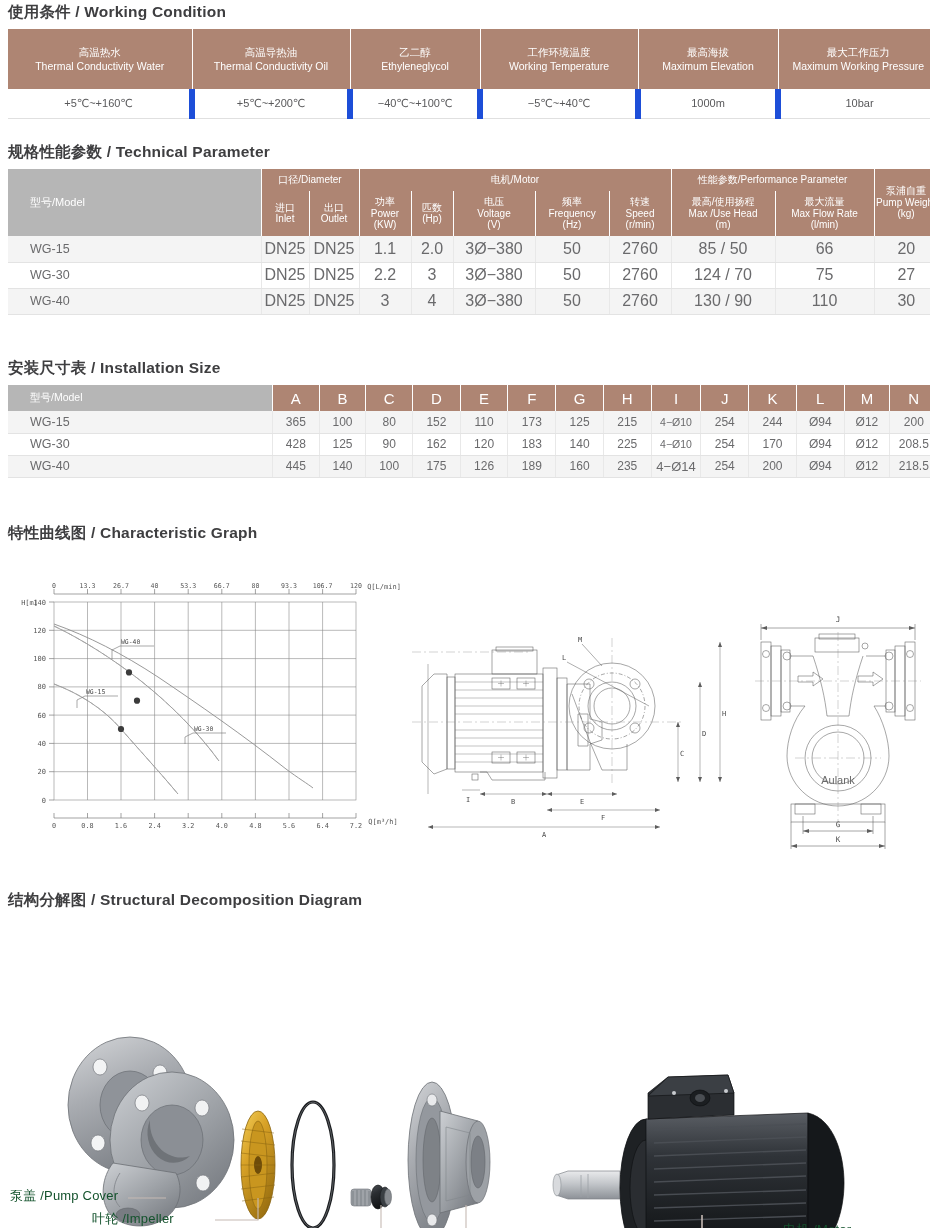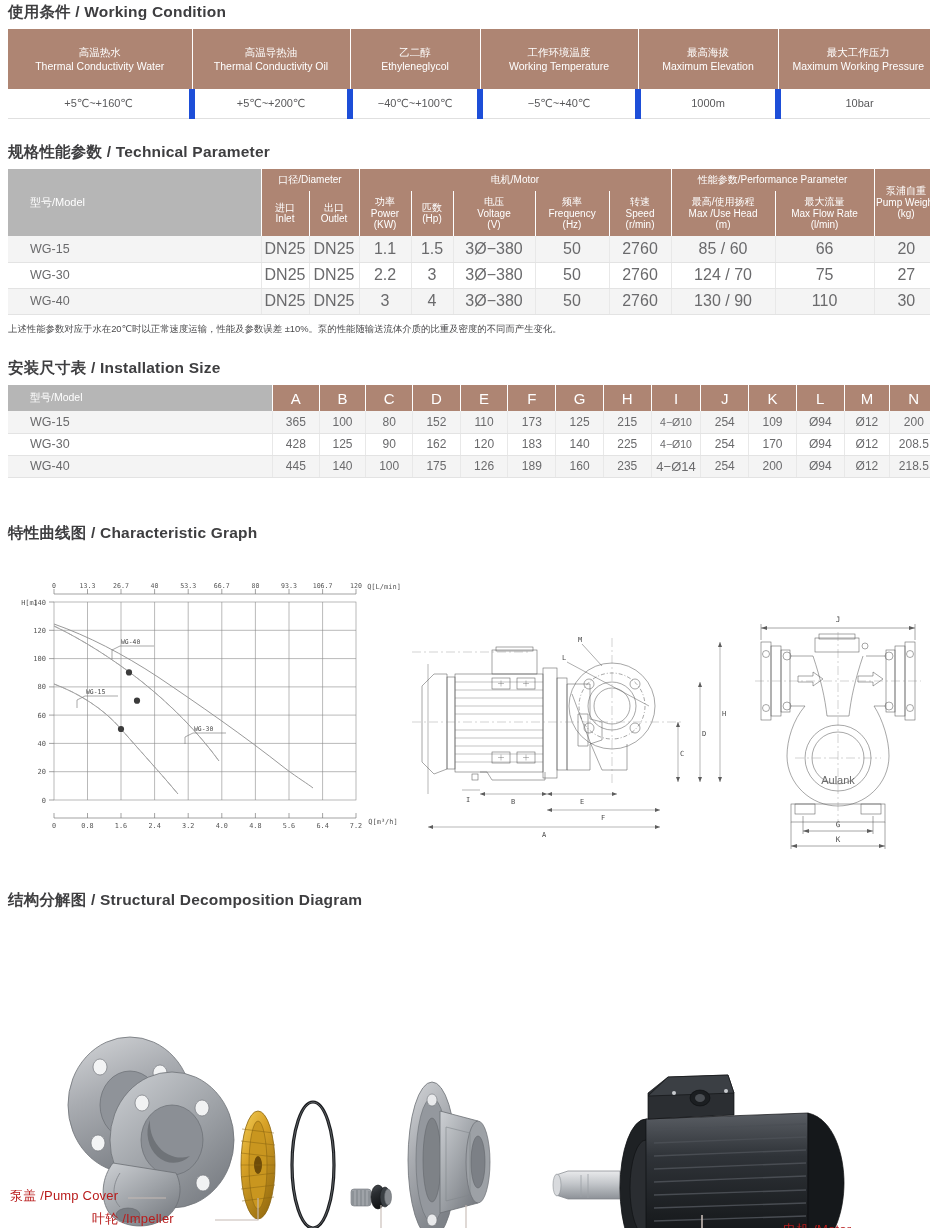--- a/index.html
+++ b/index.html
@@ -89,21 +89,21 @@
   #sec-tp { position: absolute; left: 4px; top: 142px; }
   #sec-is { position: absolute; left: 4px; top: 358px; }
   #sec-cg { position: absolute; left: 4px; top: 523px; }
   #sec-sd { position: absolute; left: 4px; top: 890px; }
 
   .graph-area { position: relative; width: 926px; height: 300px; margin-top: 14px; }
   .dwg { position: absolute; }
 
   .decomp-area { position: relative; width: 926px; height: 320px; margin-top: 4px; }
   .callout-label {
-    position: absolute; font-size: 13px; color: #b91c1c;
+    position: absolute; font-size: 13px; color: #14532d;
     white-space: nowrap; letter-spacing: .2px;
   }
   svg { display: block; }
 </style>
 </head>
 <body>
 
 <div id="sec-wc" class="block">
   <div class="section-title">使用条件 / Working Condition</div>
   <table id="wc-table">
@@ -226,25 +226,25 @@
           <div>(l/min)</div>
         </th>
       </tr>
     </thead>
     <tbody>
       <tr>
         <td class="model">WG-15</td>
         <td>DN25</td>
         <td>DN25</td>
         <td>1.1</td>
-        <td>1.5</td>
+        <td>2.0</td>
         <td>3Ø−380</td>
         <td>50</td>
         <td>2760</td>
-        <td>85 / 60</td>
+        <td>85 / 50</td>
         <td>66</td>
         <td>20</td>
       </tr>
       <tr>
         <td class="model">WG-30</td>
         <td>DN25</td>
         <td>DN25</td>
         <td>2.2</td>
         <td>3</td>
         <td>3Ø−380</td>
@@ -263,21 +263,20 @@
         <td>3Ø−380</td>
         <td>50</td>
         <td>2760</td>
         <td>130 / 90</td>
         <td>110</td>
         <td>30</td>
       </tr>
     </tbody>
   </table>
   <div class="footnote">
-    <div class="cn">上述性能参数对应于水在20℃时以正常速度运输，性能及参数误差 ±10%。泵的性能随输送流体介质的比重及密度的不同而产生变化。</div>
   </div>
 </div>
 
 <div id="sec-is" class="block">
   <div class="section-title">安装尺寸表 / Installation Size</div>
   <table id="is-table">
     <colgroup>
       <col style="width:255px">
         <col style="width:45px">
         <col style="width:45px">
@@ -319,21 +318,21 @@
         <td>365</td>
         <td>100</td>
         <td>80</td>
         <td>152</td>
         <td>110</td>
         <td>173</td>
         <td>125</td>
         <td>215</td>
         <td style="font-size:10.5px">4−Ø10</td>
         <td>254</td>
-        <td>109</td>
+        <td>244</td>
         <td>Ø94</td>
         <td>Ø12</td>
         <td>200</td>
       </tr>
       <tr>
         <td class="model">WG-30</td>
         <td>428</td>
         <td>125</td>
         <td>90</td>
         <td>162</td>

